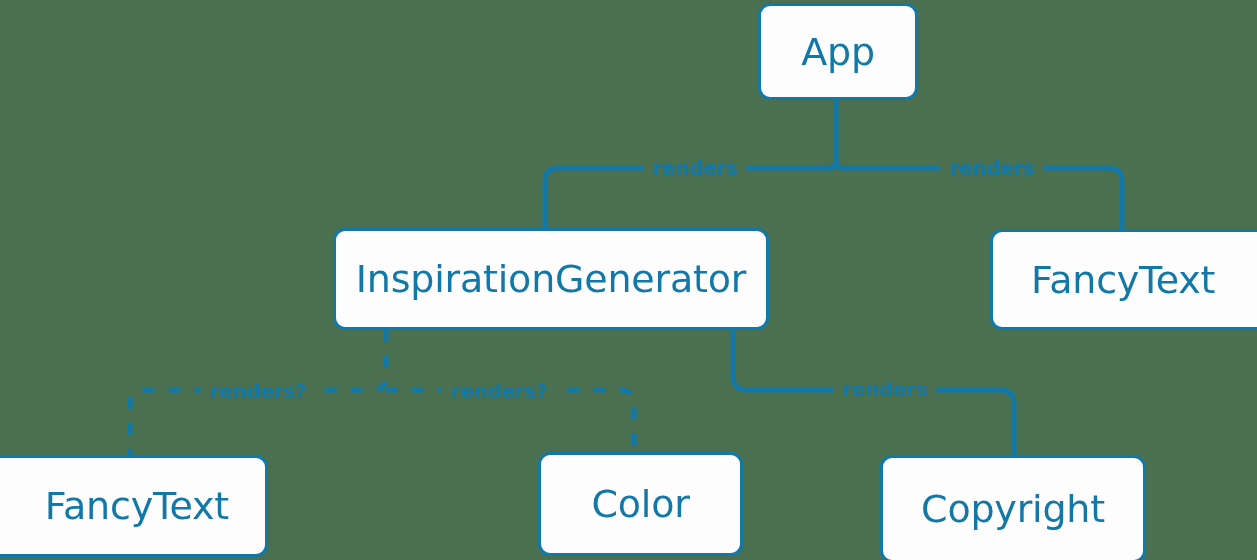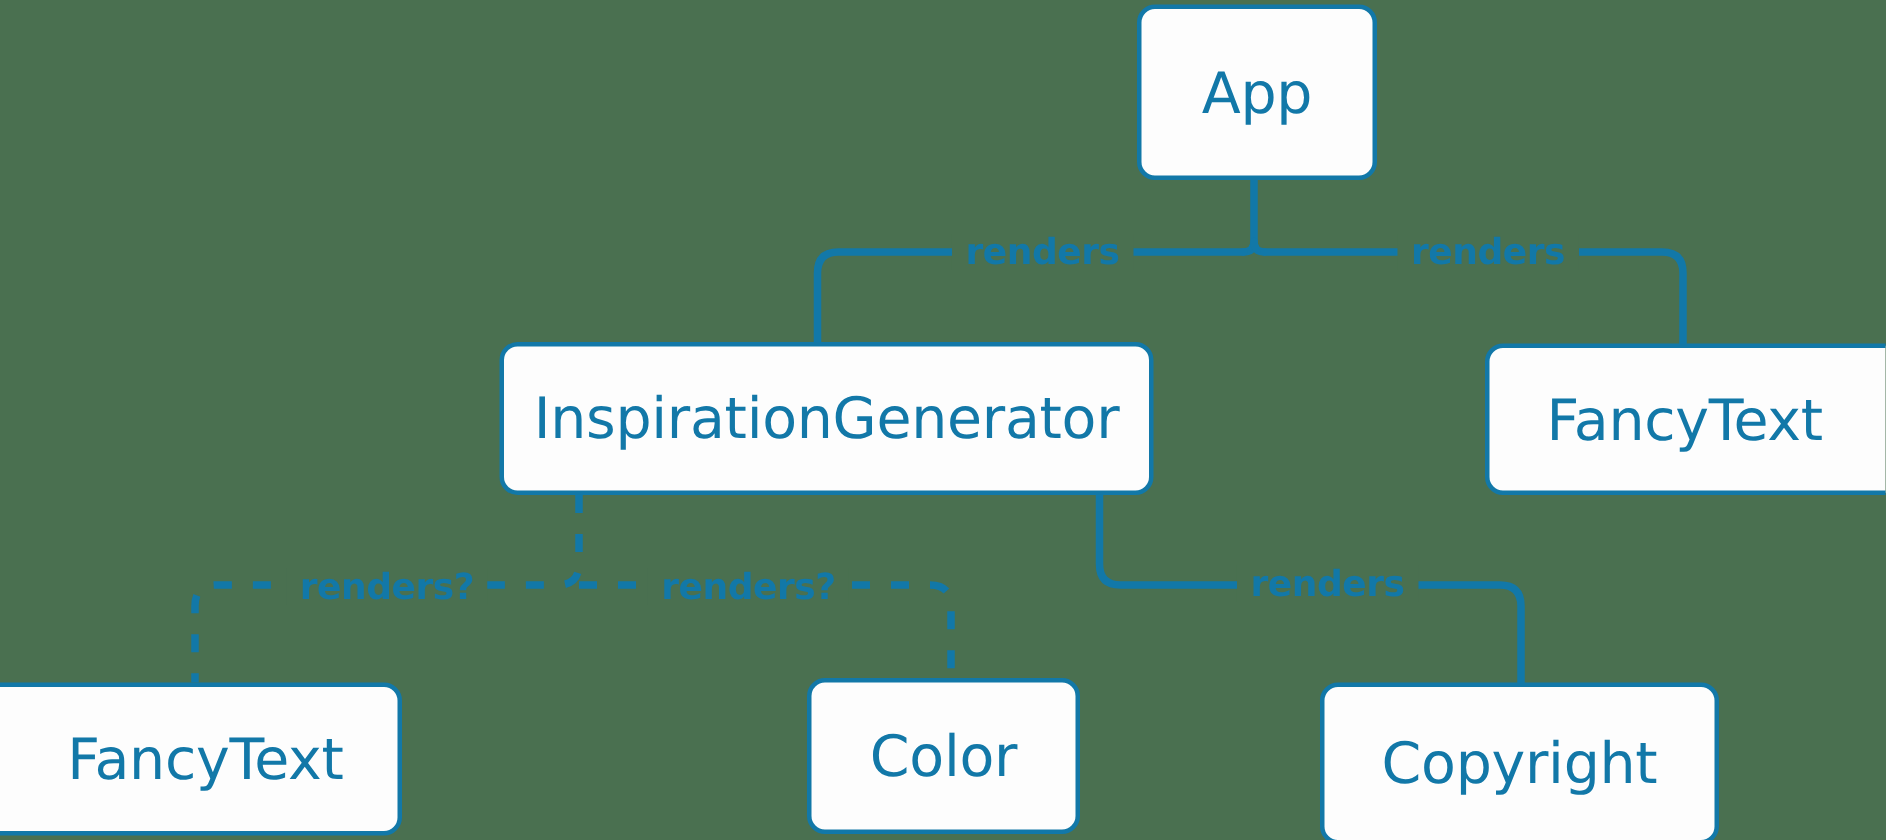--- a/index.html
+++ b/index.html
@@ -33,34 +33,34 @@
     box-sizing: border-box;
     display: flex;
     align-items: center;
     justify-content: center;
     color: #1278a8;
     font-size: 38px;
     font-weight: 400;
     letter-spacing: -0.2px;
     white-space: nowrap;
   }
-  .node-app        { left: 758px;  top: 3px;   width: 160px; height: 117px; }
+  .node-app        { left: 758px;  top: 3px;   width: 160px; height: 97px; }
   .node-inspgen    { left: 333px;  top: 228px; width: 436px; height: 102px; }
   .node-fancy-right{ left: 990px;  top: 229px; width: 290px; height: 101px; }
   .node-fancy-left { left: -22px;  top: 455px; width: 290px; height: 102px; }
-  .node-color      { left: 538px;  top: 452px; width: 182px; height: 104px; }
+  .node-color      { left: 538px;  top: 452px; width: 205px; height: 104px; }
   .node-copyright  { left: 880px;  top: 455px; width: 266px; height: 108px; }
 
   .node-fancy-left  { justify-content: flex-end; padding-right: 36px; }
   .node-fancy-right { justify-content: flex-start; padding-left: 38px; }
 
   .edge-label {
     position: absolute;
     color: #1278a8;
-    font-size: 24px;
+    font-size: 20px;
     font-weight: 700;
     letter-spacing: -0.3px;
     white-space: nowrap;
     background: #4a7050;
     padding: 0 9px;
     transform: translate(-50%, -50%);
     line-height: 1;
   }
   .lbl-renders-left   { left: 695px; top: 168px; }
   .lbl-renders-right  { left: 992px; top: 168px; }

